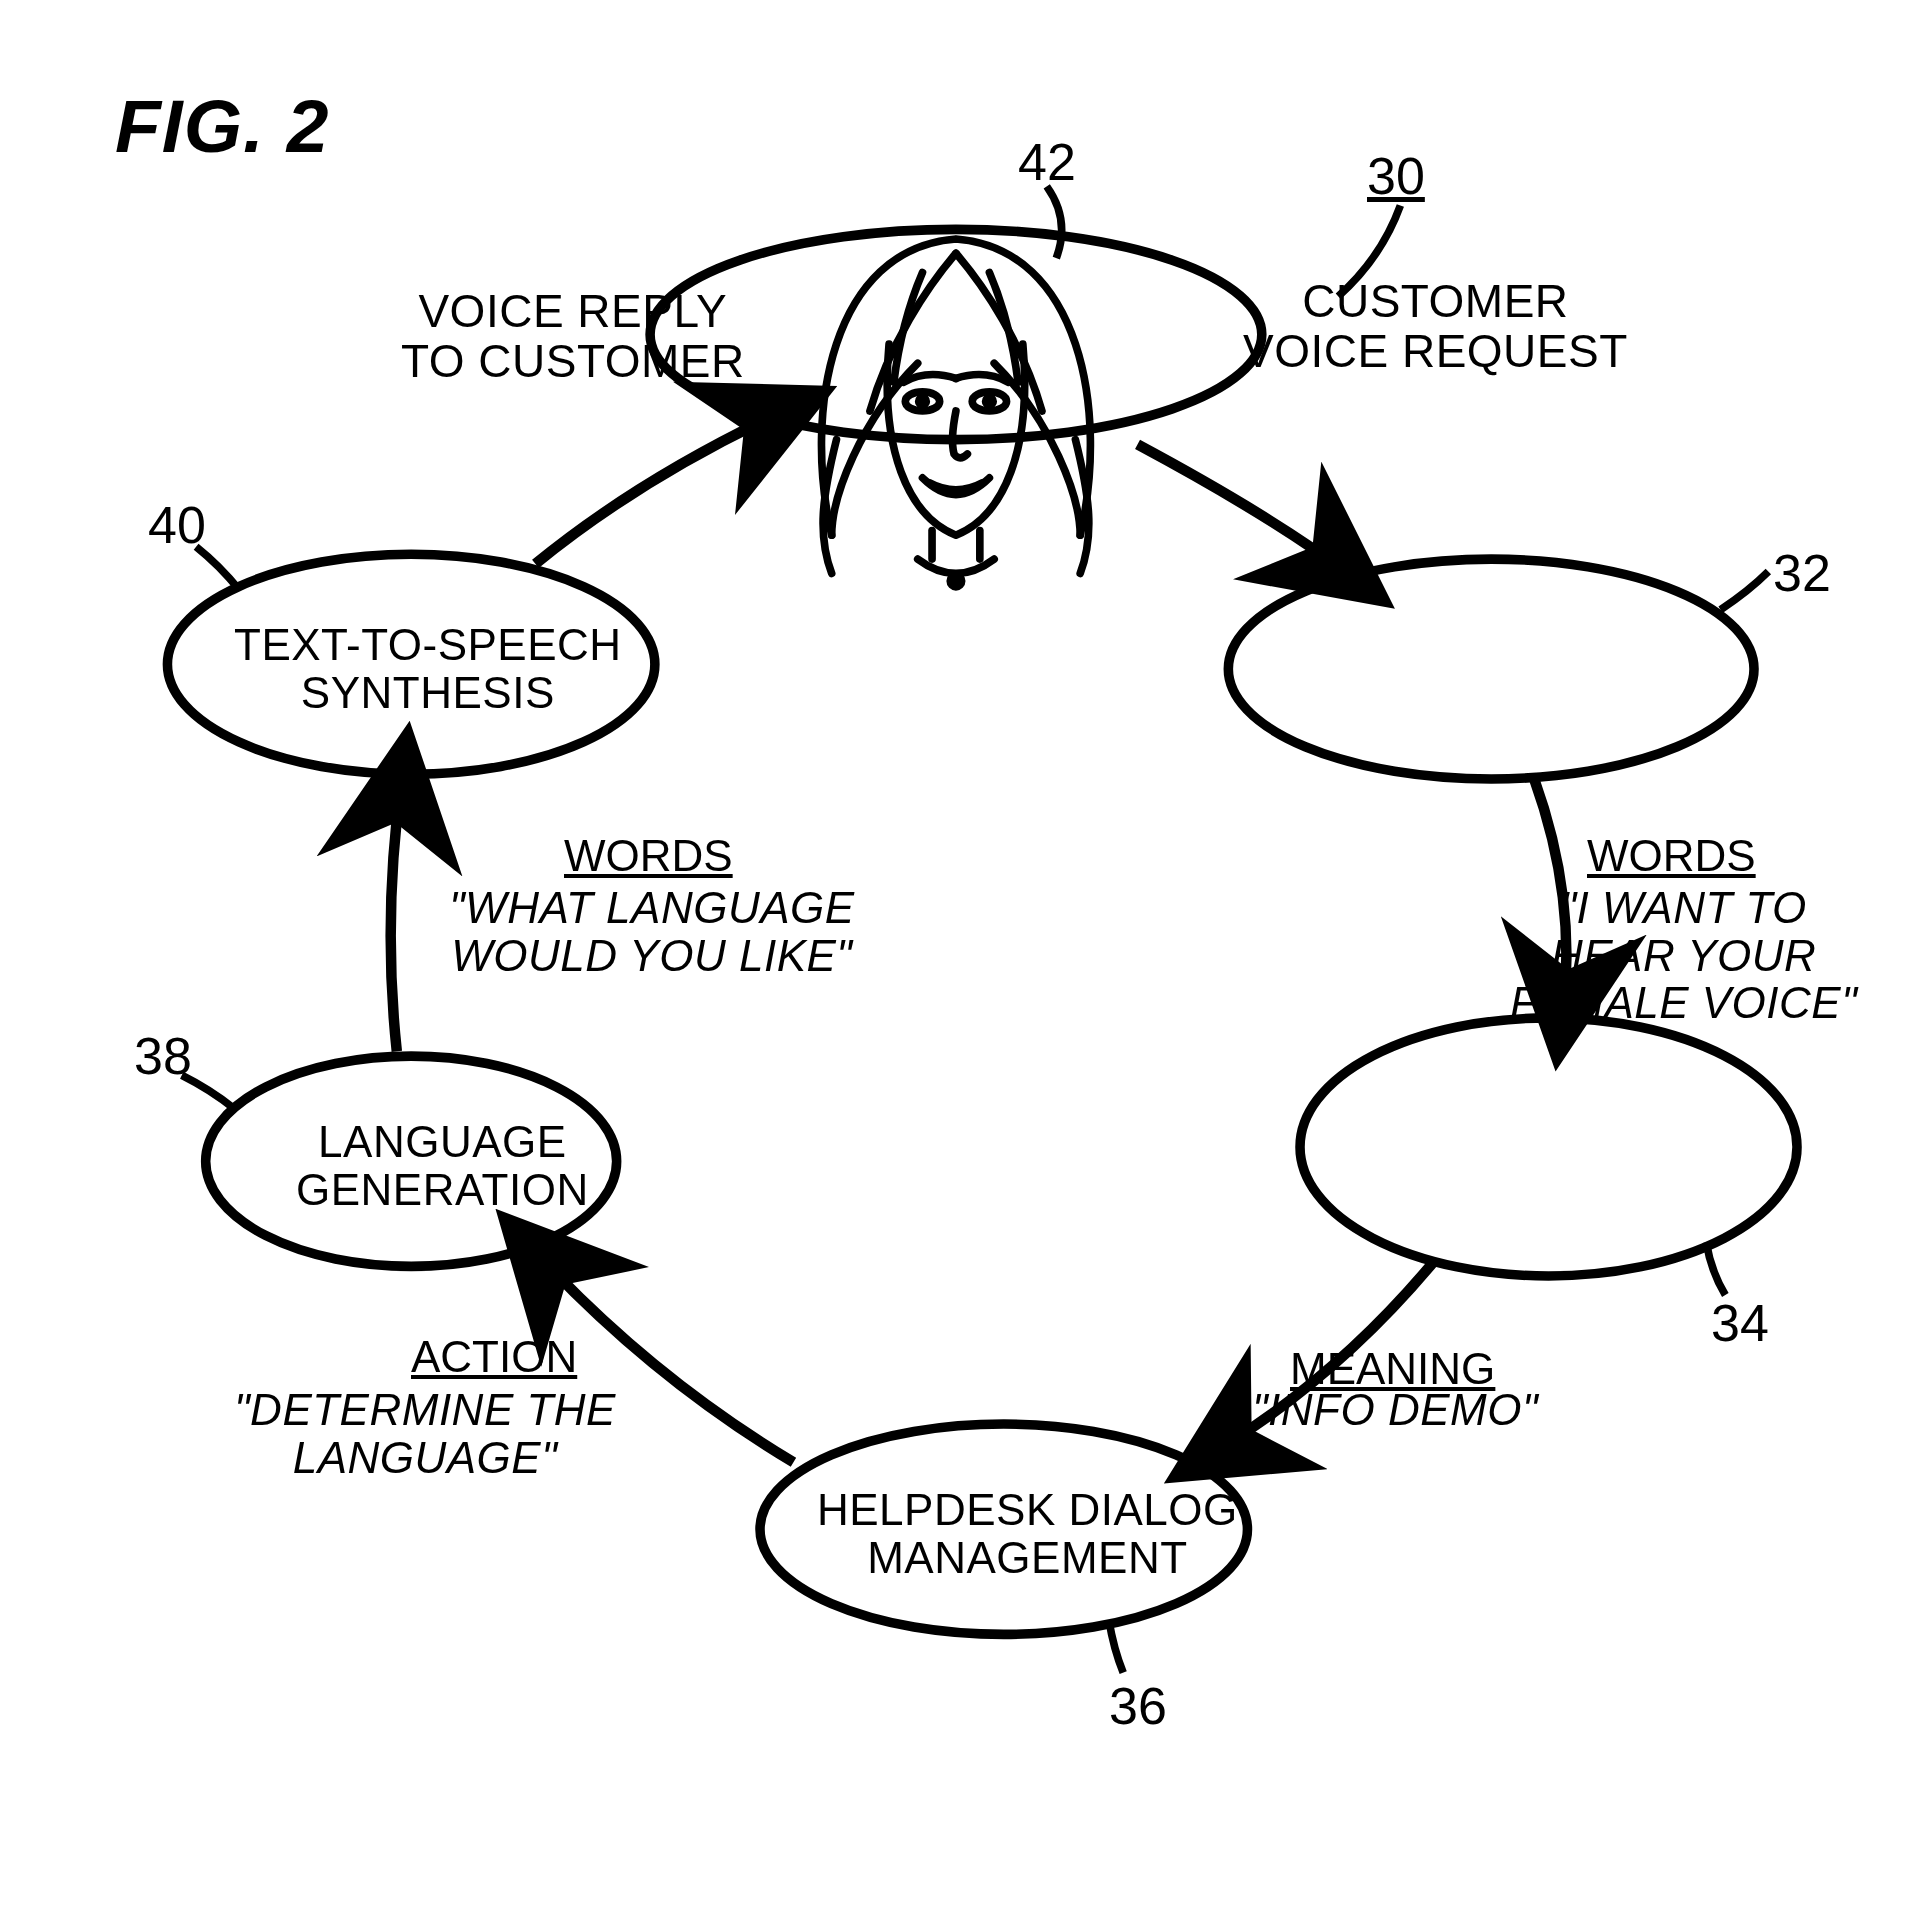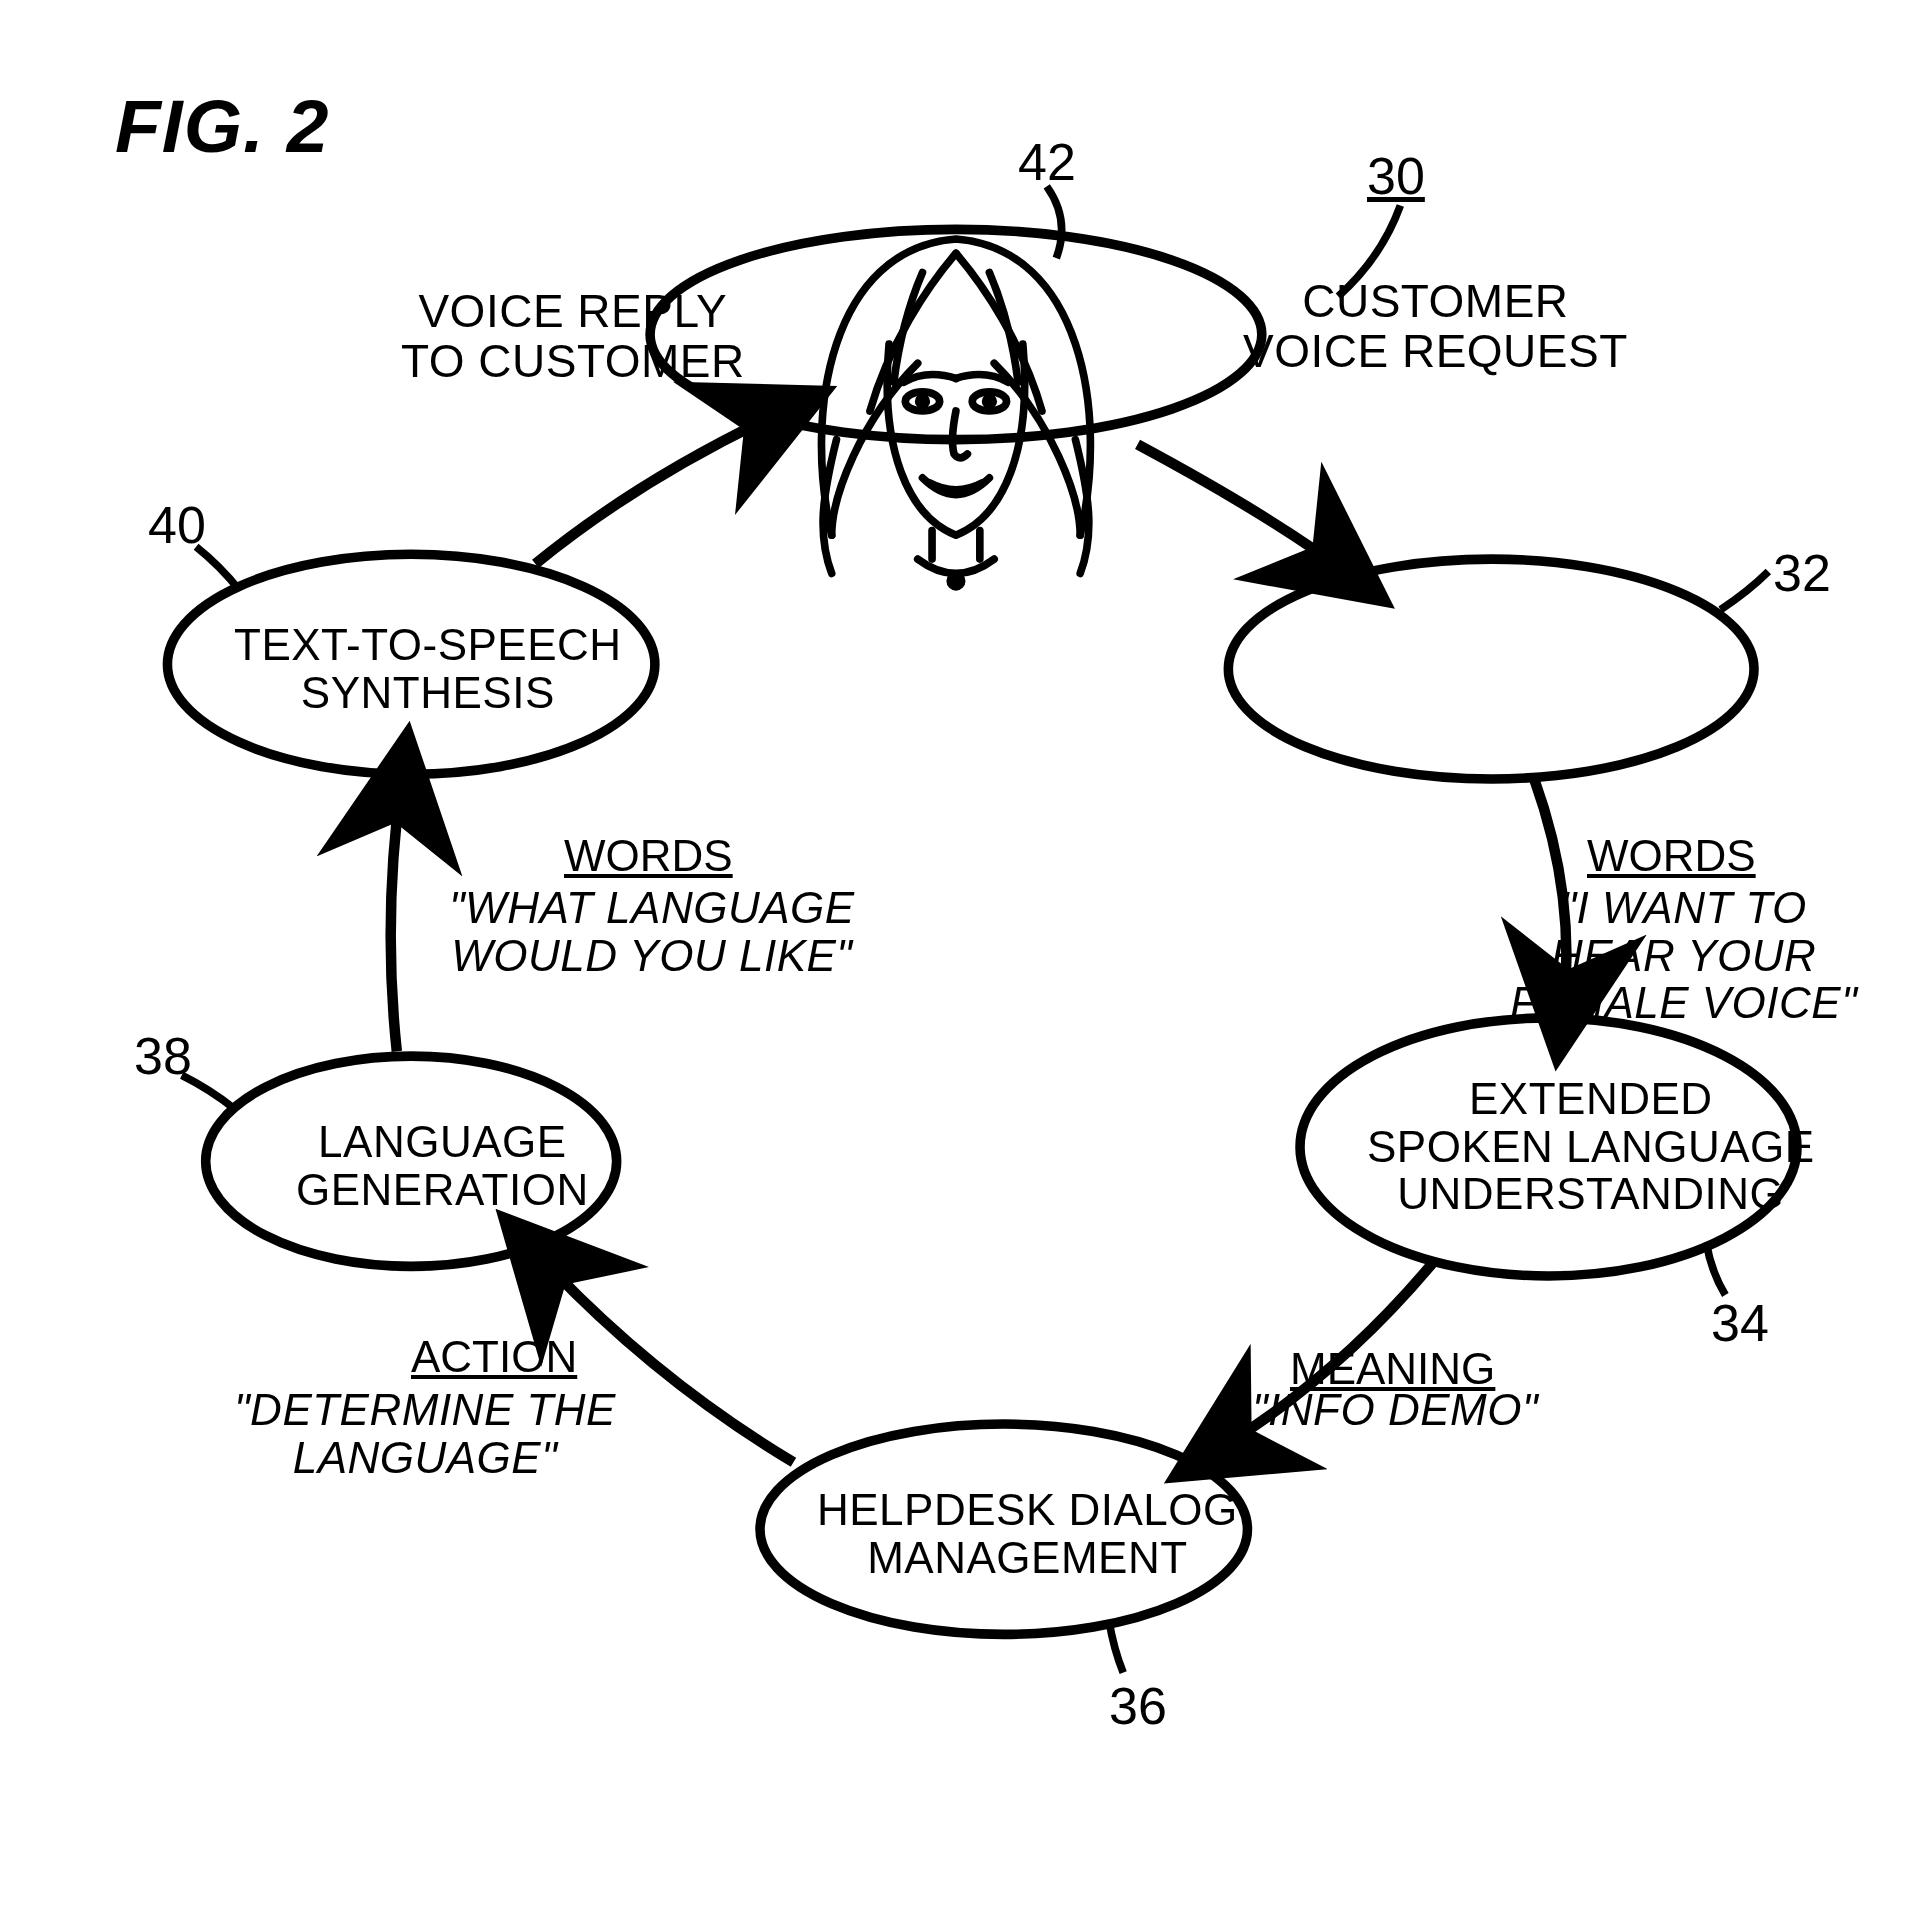--- a/index.html
+++ b/index.html
@@ -130,23 +130,20 @@
   <div class="t italic" style="left:1252px; top:1386px;">"INFO DEMO"</div>
 
   <div class="t lblhead" style="left:373px; top:1333px;margin-left:38px;">ACTION</div>
   <div class="t italic" style="left:234px; top:1386px;">"DETERMINE THE
 LANGUAGE"</div>
 
   <div class="t lblhead" style="left:564px; top:832px;">WORDS</div>
   <div class="t italic" style="left:449px; top:884px;">"WHAT LANGUAGE
 WOULD YOU LIKE"</div>
 
-  <div class="t node" style="left:1367px; top:1075px;">EXTENDED
-SPOKEN LANGUAGE
-UNDERSTANDING</div>
   <div class="t node" style="left:817px; top:1486px;">HELPDESK DIALOG
 MANAGEMENT</div>
   <div class="t node" style="left:296px; top:1118px;">LANGUAGE
 GENERATION</div>
   <div class="t node" style="left:234px; top:621px;">TEXT-TO-SPEECH
 SYNTHESIS</div>
 
 </div>
 
 

